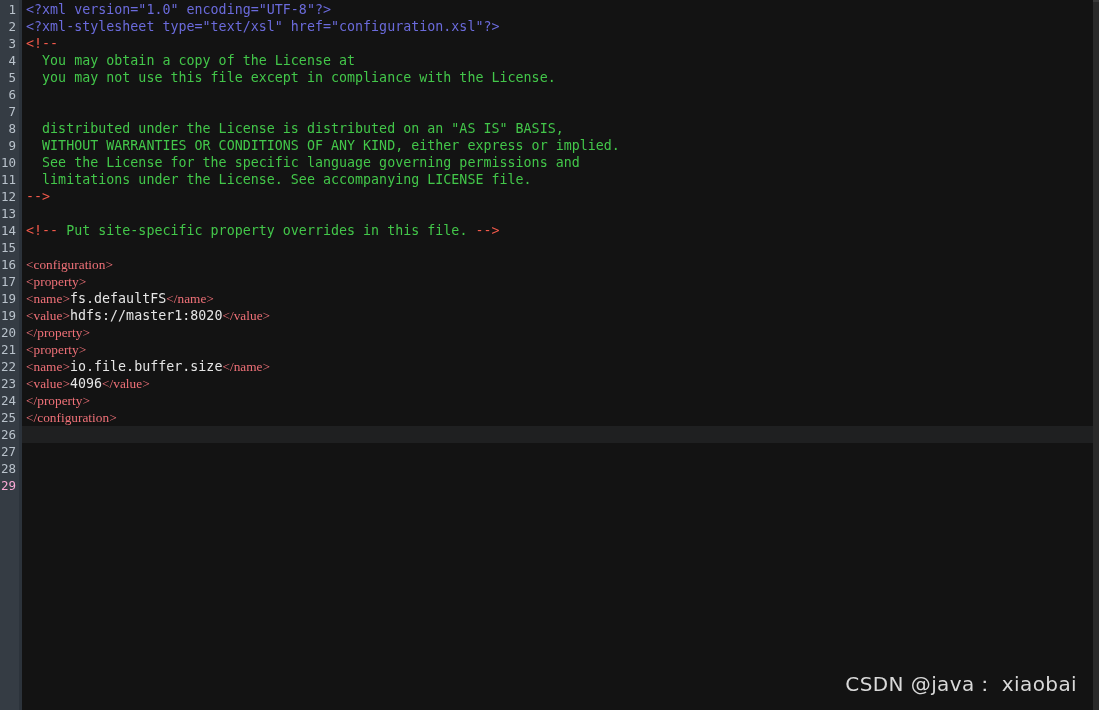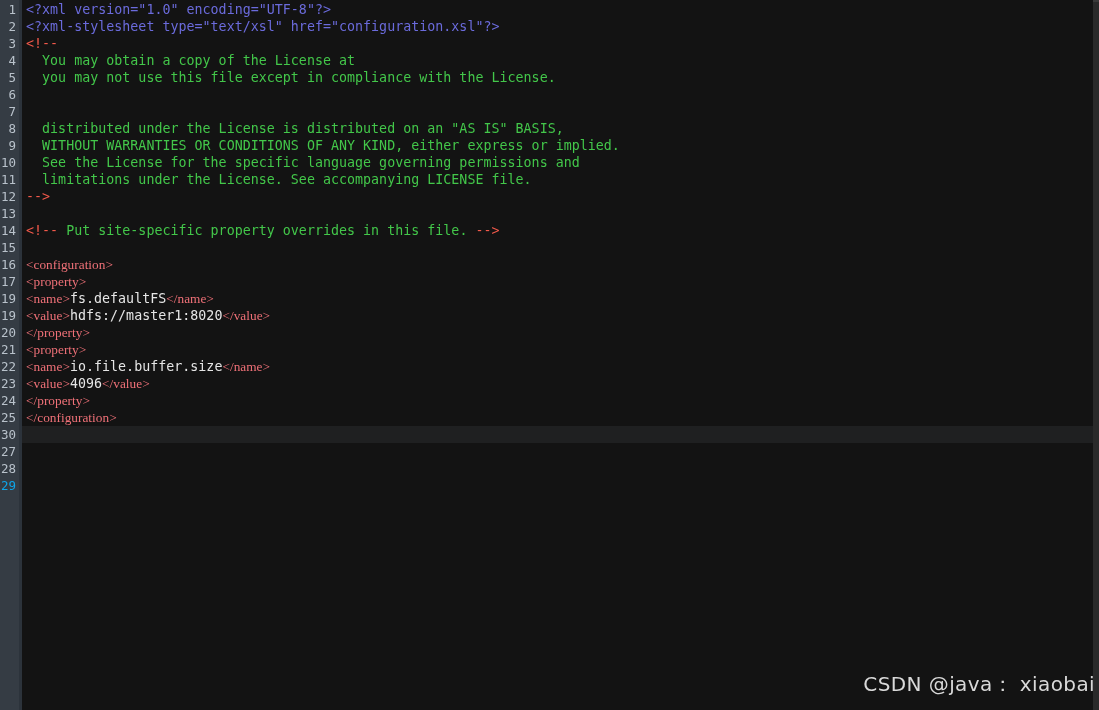--- a/index.html
+++ b/index.html
@@ -33,21 +33,21 @@
   }
   .gutter .ln {
     height: 17px;
     line-height: 17px;
     font-size: 12.5px;
     color: #b9c2cb;
     padding-right: 3px;
     letter-spacing: 0px;
   }
   .gutter .ln.cur {
-    color: #0ea5e9;
+    color: #f9a8d4;
   }
   .code {
     position: relative;
     flex: 1 1 auto;
     padding-top: 1px;
     overflow: hidden;
   }
   .code .line {
     height: 17px;
     line-height: 17px;
@@ -78,21 +78,21 @@
   .scroll-thumb {
     position: absolute;
     top: 0;
     right: 0;
     width: 6px;
     height: 2px;
     background: #3a3a3a;
   }
   .watermark {
     position: absolute;
-    right: 4px;
+    right: 22px;
     bottom: 12px;
     font-family: "DejaVu Sans", "Liberation Sans", sans-serif;
     font-size: 20px;
     color: #d9d9d9;
     letter-spacing: 0.4px;
     white-space: pre;
     user-select: none;
   }
 </style>
 </head>
@@ -119,21 +119,21 @@
       <div class="ln">16</div>
       <div class="ln">17</div>
       <div class="ln">19</div>
       <div class="ln">19</div>
       <div class="ln">20</div>
       <div class="ln">21</div>
       <div class="ln">22</div>
       <div class="ln">23</div>
       <div class="ln">24</div>
       <div class="ln">25</div>
-      <div class="ln">30</div>
+      <div class="ln">26</div>
       <div class="ln">27</div>
       <div class="ln">28</div>
       <div class="ln cur">29</div>
     </div>
 
   <div class="code">
       <div class="line"><span class="t-pi">&lt;?xml version="1.0" encoding="UTF-8"?&gt;</span></div>
       <div class="line"><span class="t-pi">&lt;?xml-stylesheet type="text/xsl" href="configuration.xsl"?&gt;</span></div>
       <div class="line"><span class="t-cmtd">&lt;!--</span></div>
       <div class="line"><span class="t-cmt">  You may obtain a copy of the License at</span></div>

